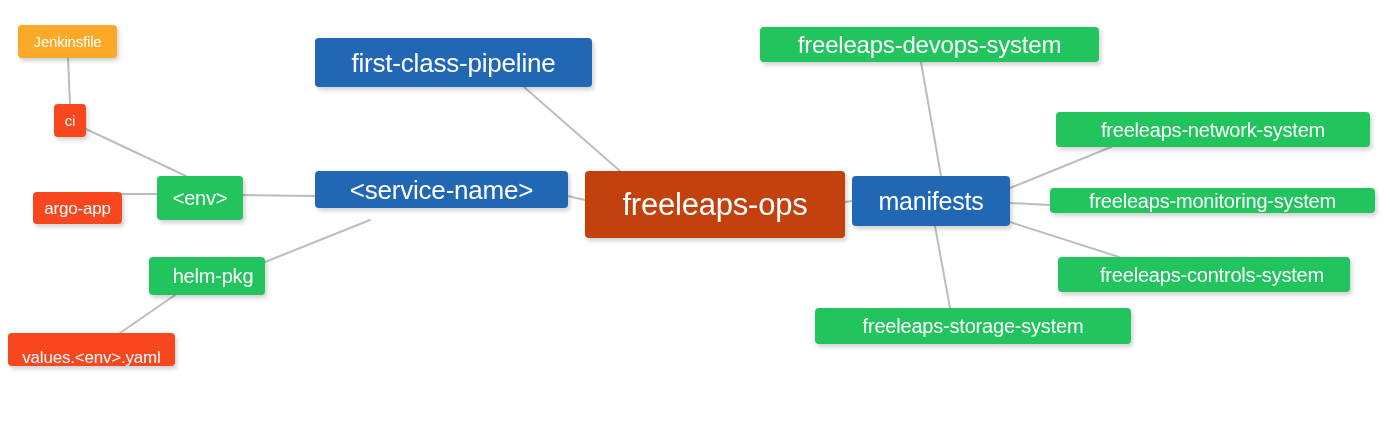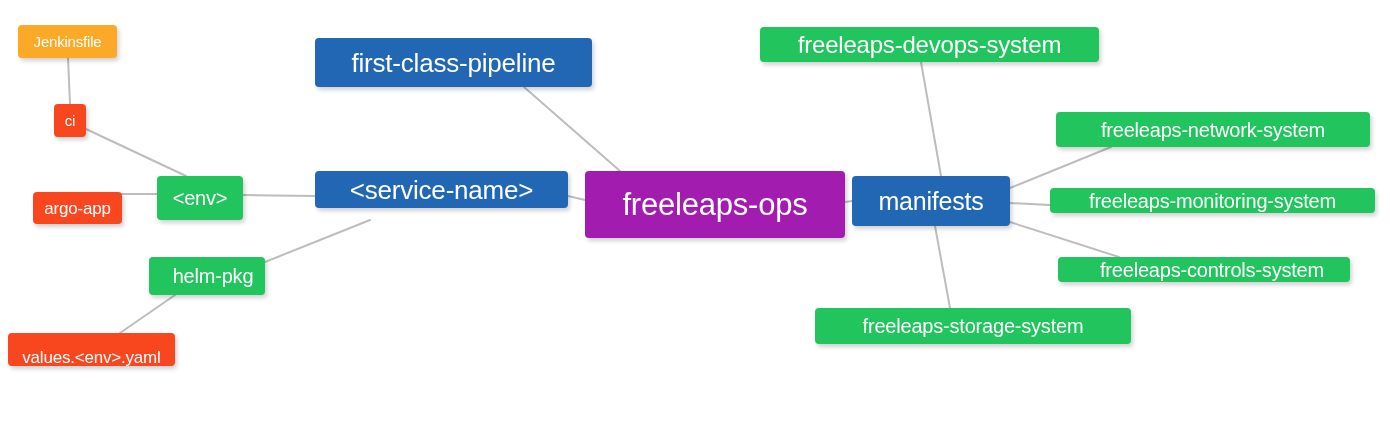--- a/index.html
+++ b/index.html
@@ -54,21 +54,21 @@
       <line x1="157" y1="194" x2="122" y2="194" stroke="#bdbdbd" stroke-width="2" stroke-linecap="round"></line>
       <line x1="70" y1="104" x2="68" y2="58" stroke="#bdbdbd" stroke-width="2" stroke-linecap="round"></line>
       <line x1="175" y1="295" x2="120" y2="333" stroke="#bdbdbd" stroke-width="2" stroke-linecap="round"></line>
       <line x1="941" y1="176" x2="921" y2="62" stroke="#bdbdbd" stroke-width="2" stroke-linecap="round"></line>
       <line x1="1010" y1="188" x2="1111" y2="147" stroke="#bdbdbd" stroke-width="2" stroke-linecap="round"></line>
       <line x1="1010" y1="203" x2="1050" y2="205" stroke="#bdbdbd" stroke-width="2" stroke-linecap="round"></line>
       <line x1="1010" y1="222" x2="1119" y2="257" stroke="#bdbdbd" stroke-width="2" stroke-linecap="round"></line>
       <line x1="935" y1="226" x2="950" y2="308" stroke="#bdbdbd" stroke-width="2" stroke-linecap="round"></line>
     </svg>
   <div id="nodes">
-      <div class="node" style="left: 585px; top: 171px; width: 260px; height: 67px; background: #a21caf; font-size: 31px;">
+      <div class="node" style="left: 585px; top: 171px; width: 260px; height: 67px; background: #c2410c; font-size: 31px;">
         <span class="node-label">freeleaps-ops</span>
       </div>
       <div class="node" style="left: 315px; top: 171px; width: 253px; height: 37px; background: rgb(33, 103, 180); font-size: 26px;">
         <span class="node-label">&lt;service-name&gt;</span>
       </div>
       <div class="node" style="left: 315px; top: 38px; width: 277px; height: 49px; background: rgb(33, 103, 180); font-size: 26px;">
         <span class="node-label">first-class-pipeline</span>
       </div>
       <div class="node" style="left: 852px; top: 176px; width: 158px; height: 50px; background: rgb(33, 103, 180); font-size: 25px;">
         <span class="node-label">manifests</span>
@@ -93,20 +93,20 @@
       </div>
       <div class="node" style="left: 760px; top: 27px; width: 339px; height: 35px; background: rgb(33, 196, 93); font-size: 24px;">
         <span class="node-label">freeleaps-devops-system</span>
       </div>
       <div class="node" style="left: 1056px; top: 112px; width: 314px; height: 35px; background: rgb(33, 196, 93); font-size: 20px;">
         <span class="node-label">freeleaps-network-system</span>
       </div>
       <div class="node" style="left: 1050px; top: 188px; width: 325px; height: 25px; background: rgb(33, 196, 93); font-size: 20px;">
         <span class="node-label">freeleaps-monitoring-system</span>
       </div>
-      <div class="node" style="left: 1058px; top: 257px; width: 292px; height: 25px; background: rgb(33, 196, 93); font-size: 20px; padding-left: 16px;">
+      <div class="node" style="left: 1058px; top: 257px; width: 292px; height: 35px; background: rgb(33, 196, 93); font-size: 20px; padding-left: 16px;">
         <span class="node-label">freeleaps-controls-system</span>
       </div>
       <div class="node" style="left: 815px; top: 308px; width: 316px; height: 36px; background: rgb(33, 196, 93); font-size: 20px;">
         <span class="node-label">freeleaps-storage-system</span>
       </div>
     </div>
 </div>
 
 </body></html>

